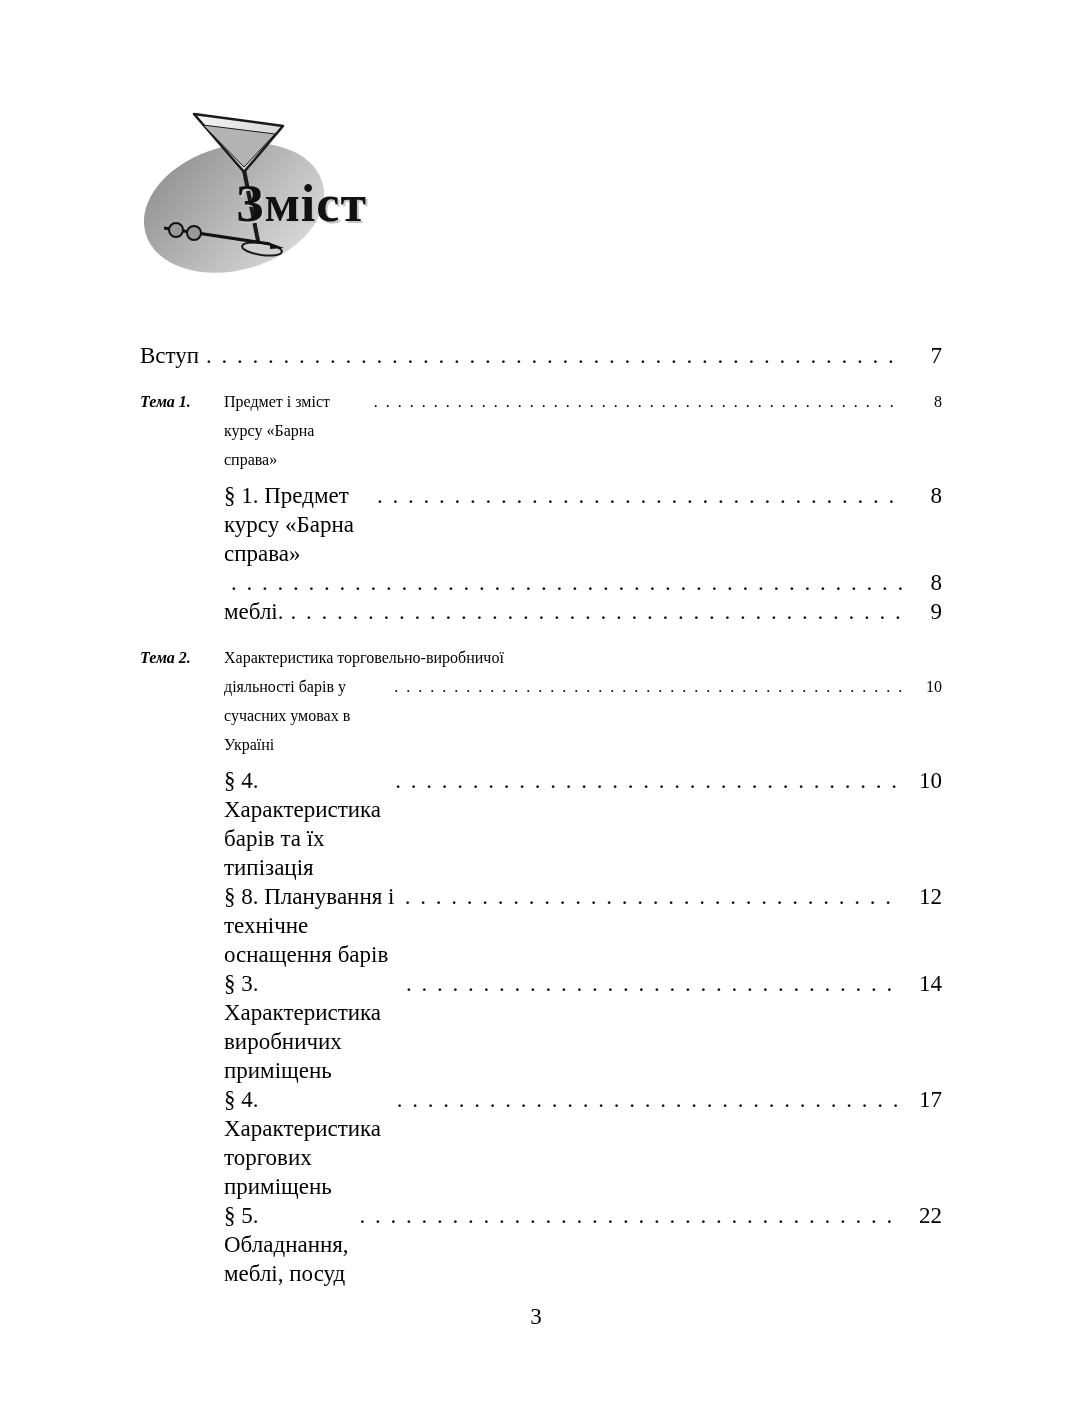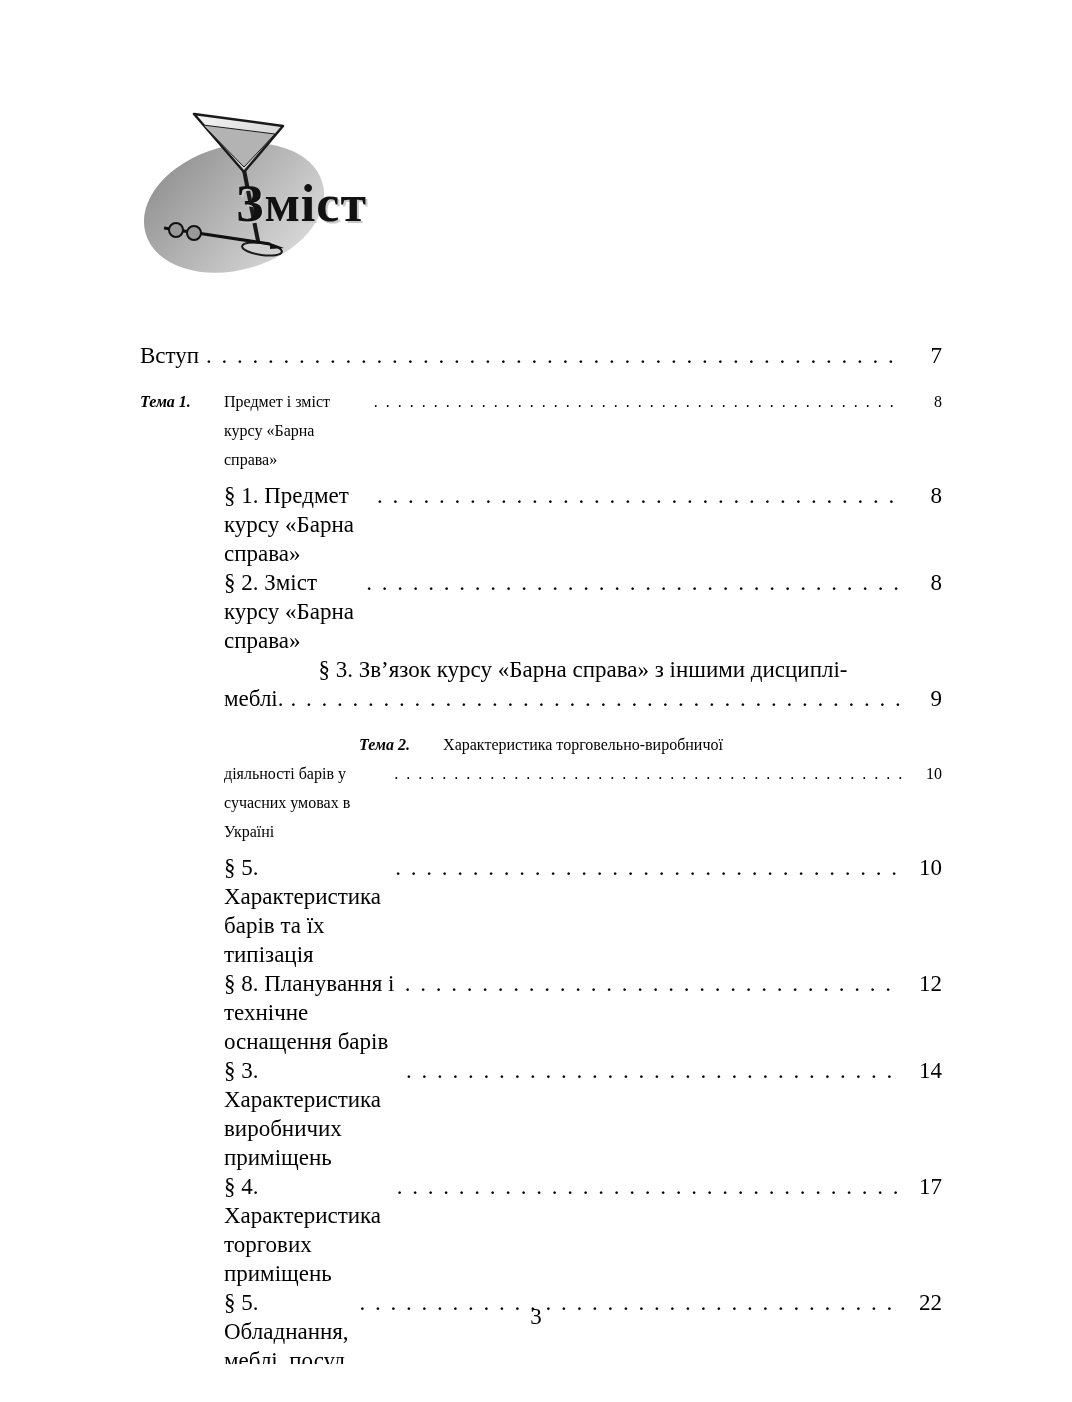--- a/index.html
+++ b/index.html
@@ -64,21 +64,20 @@
   .label {
     font-weight: bold;
     font-style: italic;
     flex: 0 0 auto;
     min-width: 84px;
     white-space: nowrap;
   }
   .line {
     display: flex;
     align-items: baseline;
-    justify-content: center;
   }
   .line.indent { padding-left: 84px; }
   .txt { flex: 0 1 auto; }
   .dots {
     flex: 1 1 auto;
     min-width: 0;
     overflow: hidden;
     white-space: nowrap;
     margin: 0 4px 0 7px;
     letter-spacing: 2px;
@@ -150,49 +149,45 @@
         </div>
         <div class="entry para">
           <div class="line indent">
             <span class="txt">§ 1. Предмет курсу «Барна справа»</span>
             <span class="dots"></span>
             <span class="pnum">8</span>
           </div>
         </div>
         <div class="entry para">
           <div class="line indent">
-            <span class="txt">§ 2. Зміст курсу «Барна справа»</span>
             <span class="dots"></span>
             <span class="pnum">8</span>
           </div>
         </div>
         <div class="entry para">
-          <div class="line indent">
-            <span class="txt">§ 3. Зв’язок курсу «Барна справа» з іншими дисциплі-</span>
-          </div>
           <div class="line indent">
             <span class="txt">меблі.</span>
             <span class="dots"></span>
             <span class="pnum">9</span>
           </div>
         </div>
         <div class="entry tema">
           <div class="line">
             <span class="label">Тема 2.</span>
             <span class="txt">Характеристика торговельно-виробничої</span>
           </div>
           <div class="line indent">
             <span class="txt">діяльності барів у сучасних умовах в Україні</span>
             <span class="dots"></span>
             <span class="pnum">10</span>
           </div>
         </div>
         <div class="entry para">
           <div class="line indent">
-            <span class="txt">§ 5. Характеристика барів та їх типізація</span>
+            <span class="txt">§ 4. Характеристика барів та їх типізація</span>
             <span class="dots"></span>
             <span class="pnum">10</span>
           </div>
         </div>
         <div class="entry para">
           <div class="line indent">
             <span class="txt">§ 8. Планування і технічне оснащення барів</span>
             <span class="dots"></span>
             <span class="pnum">12</span>
           </div>

